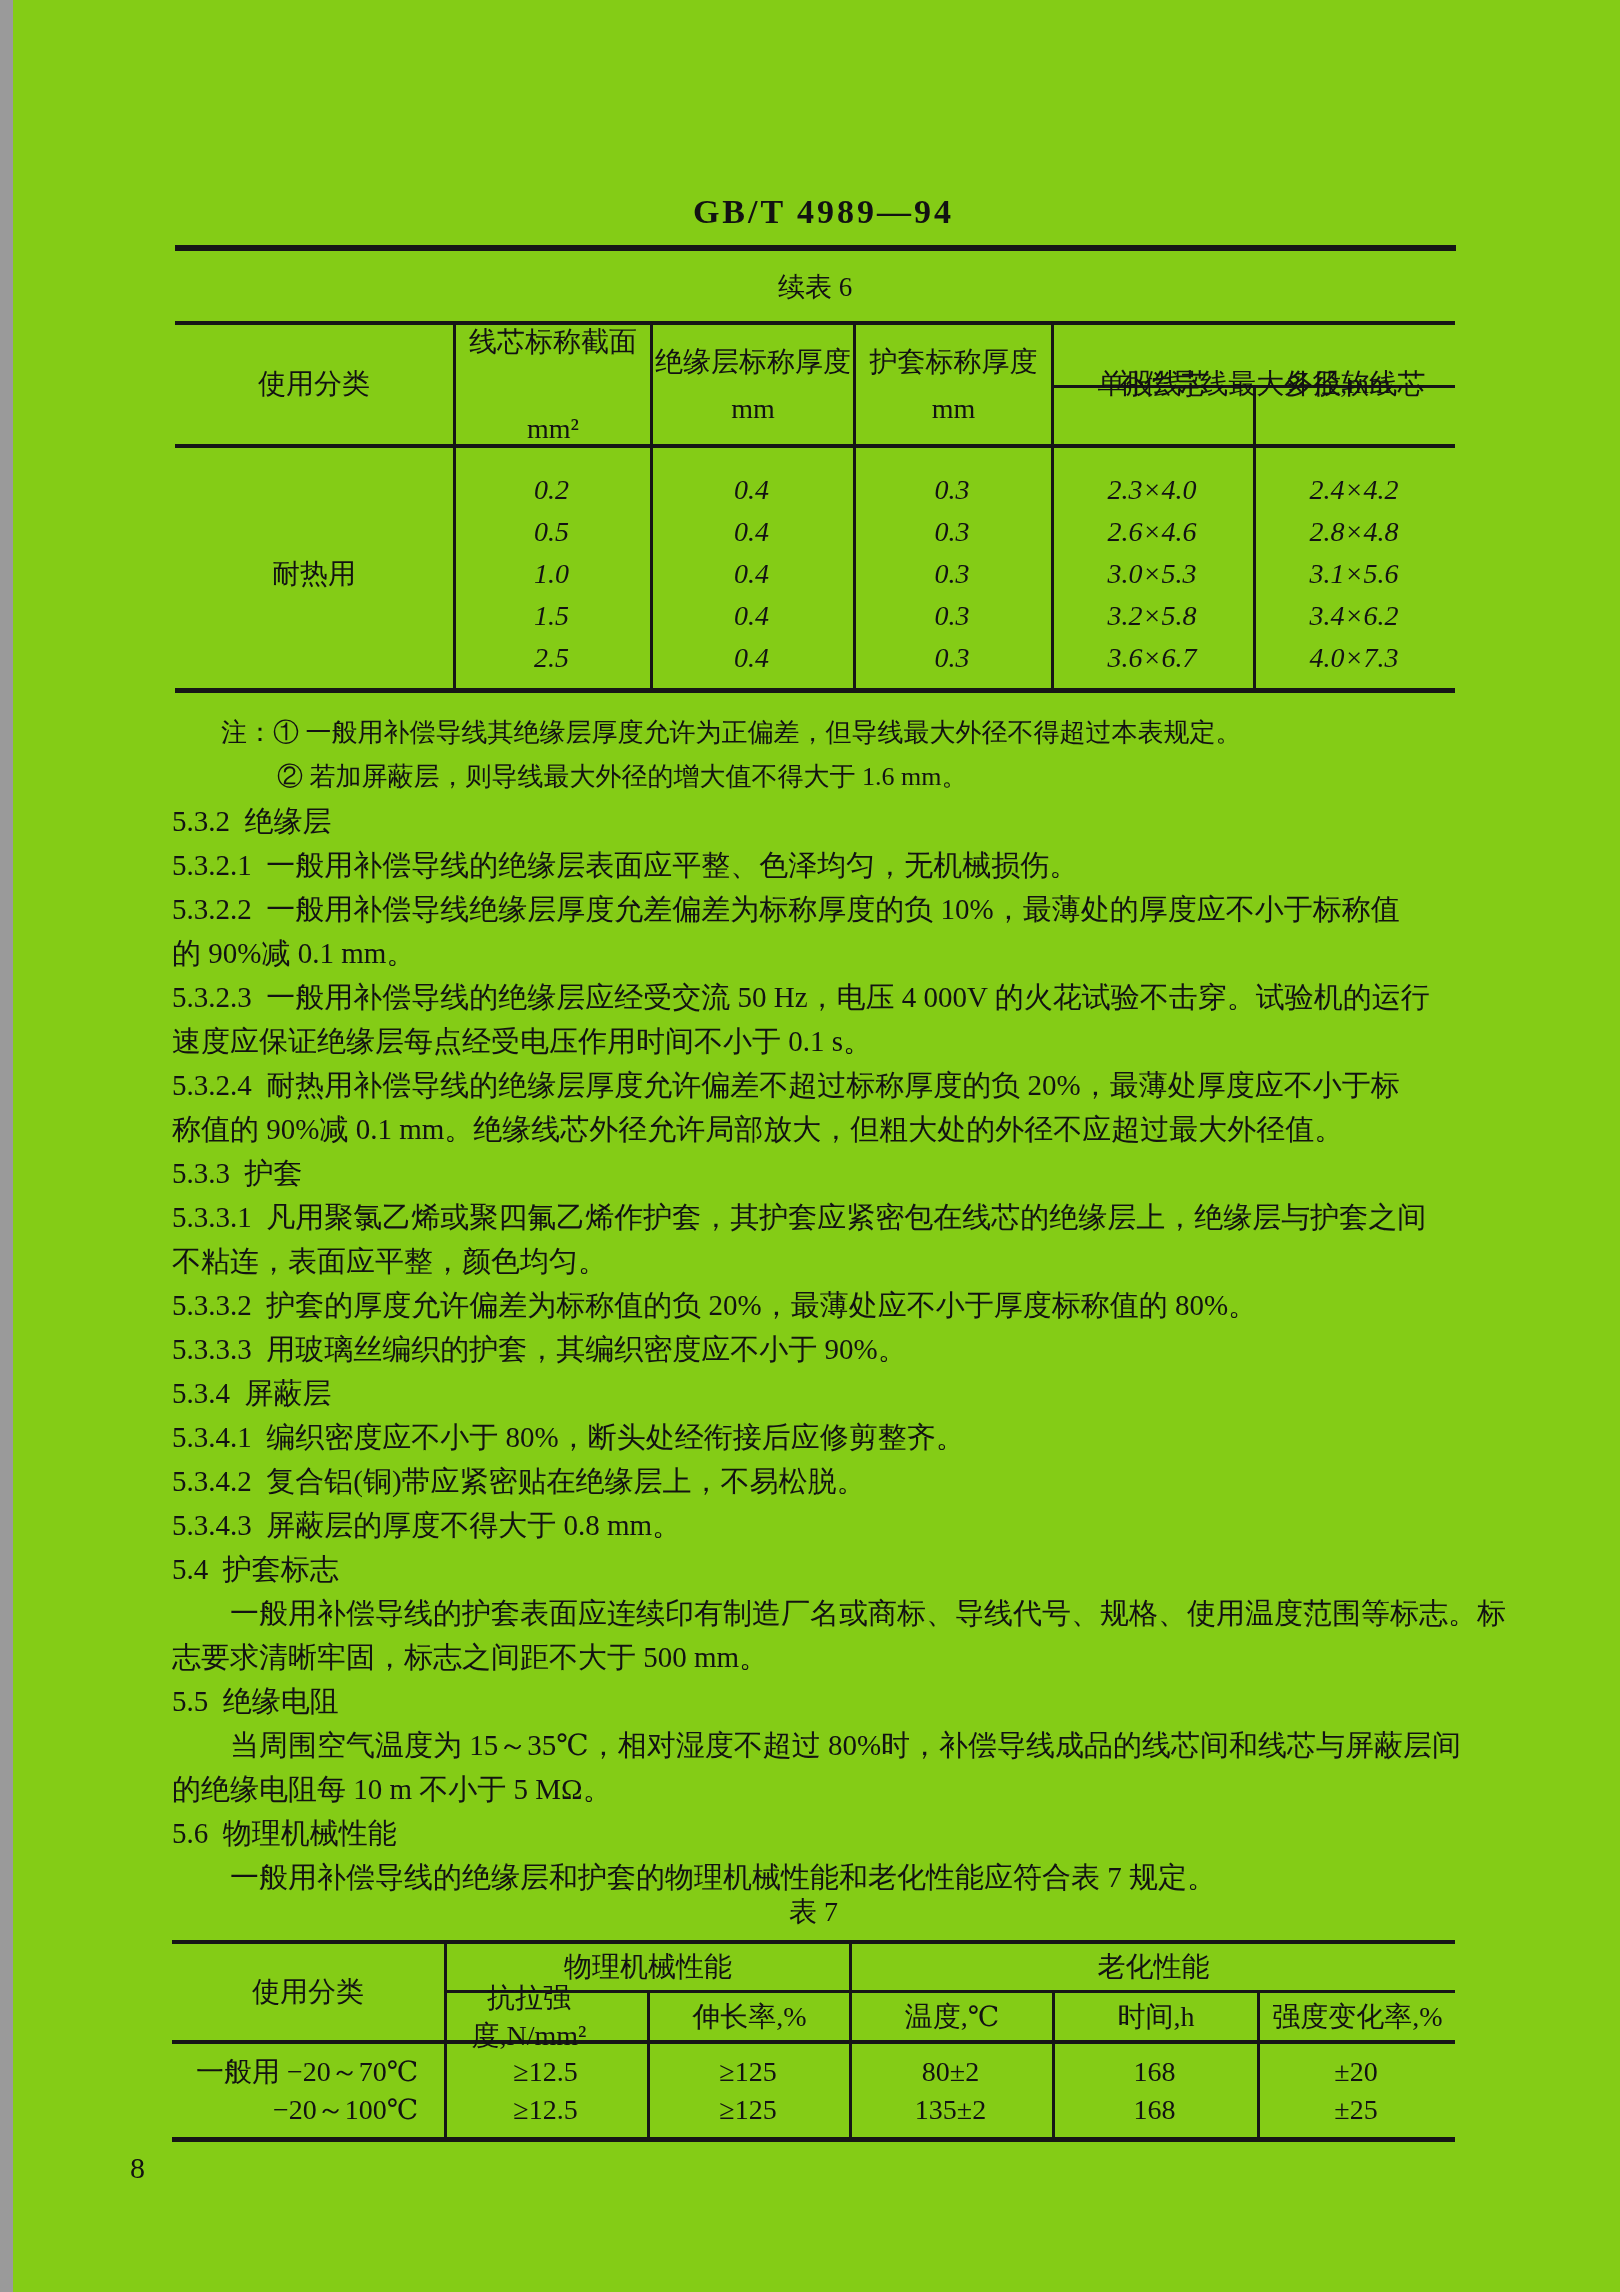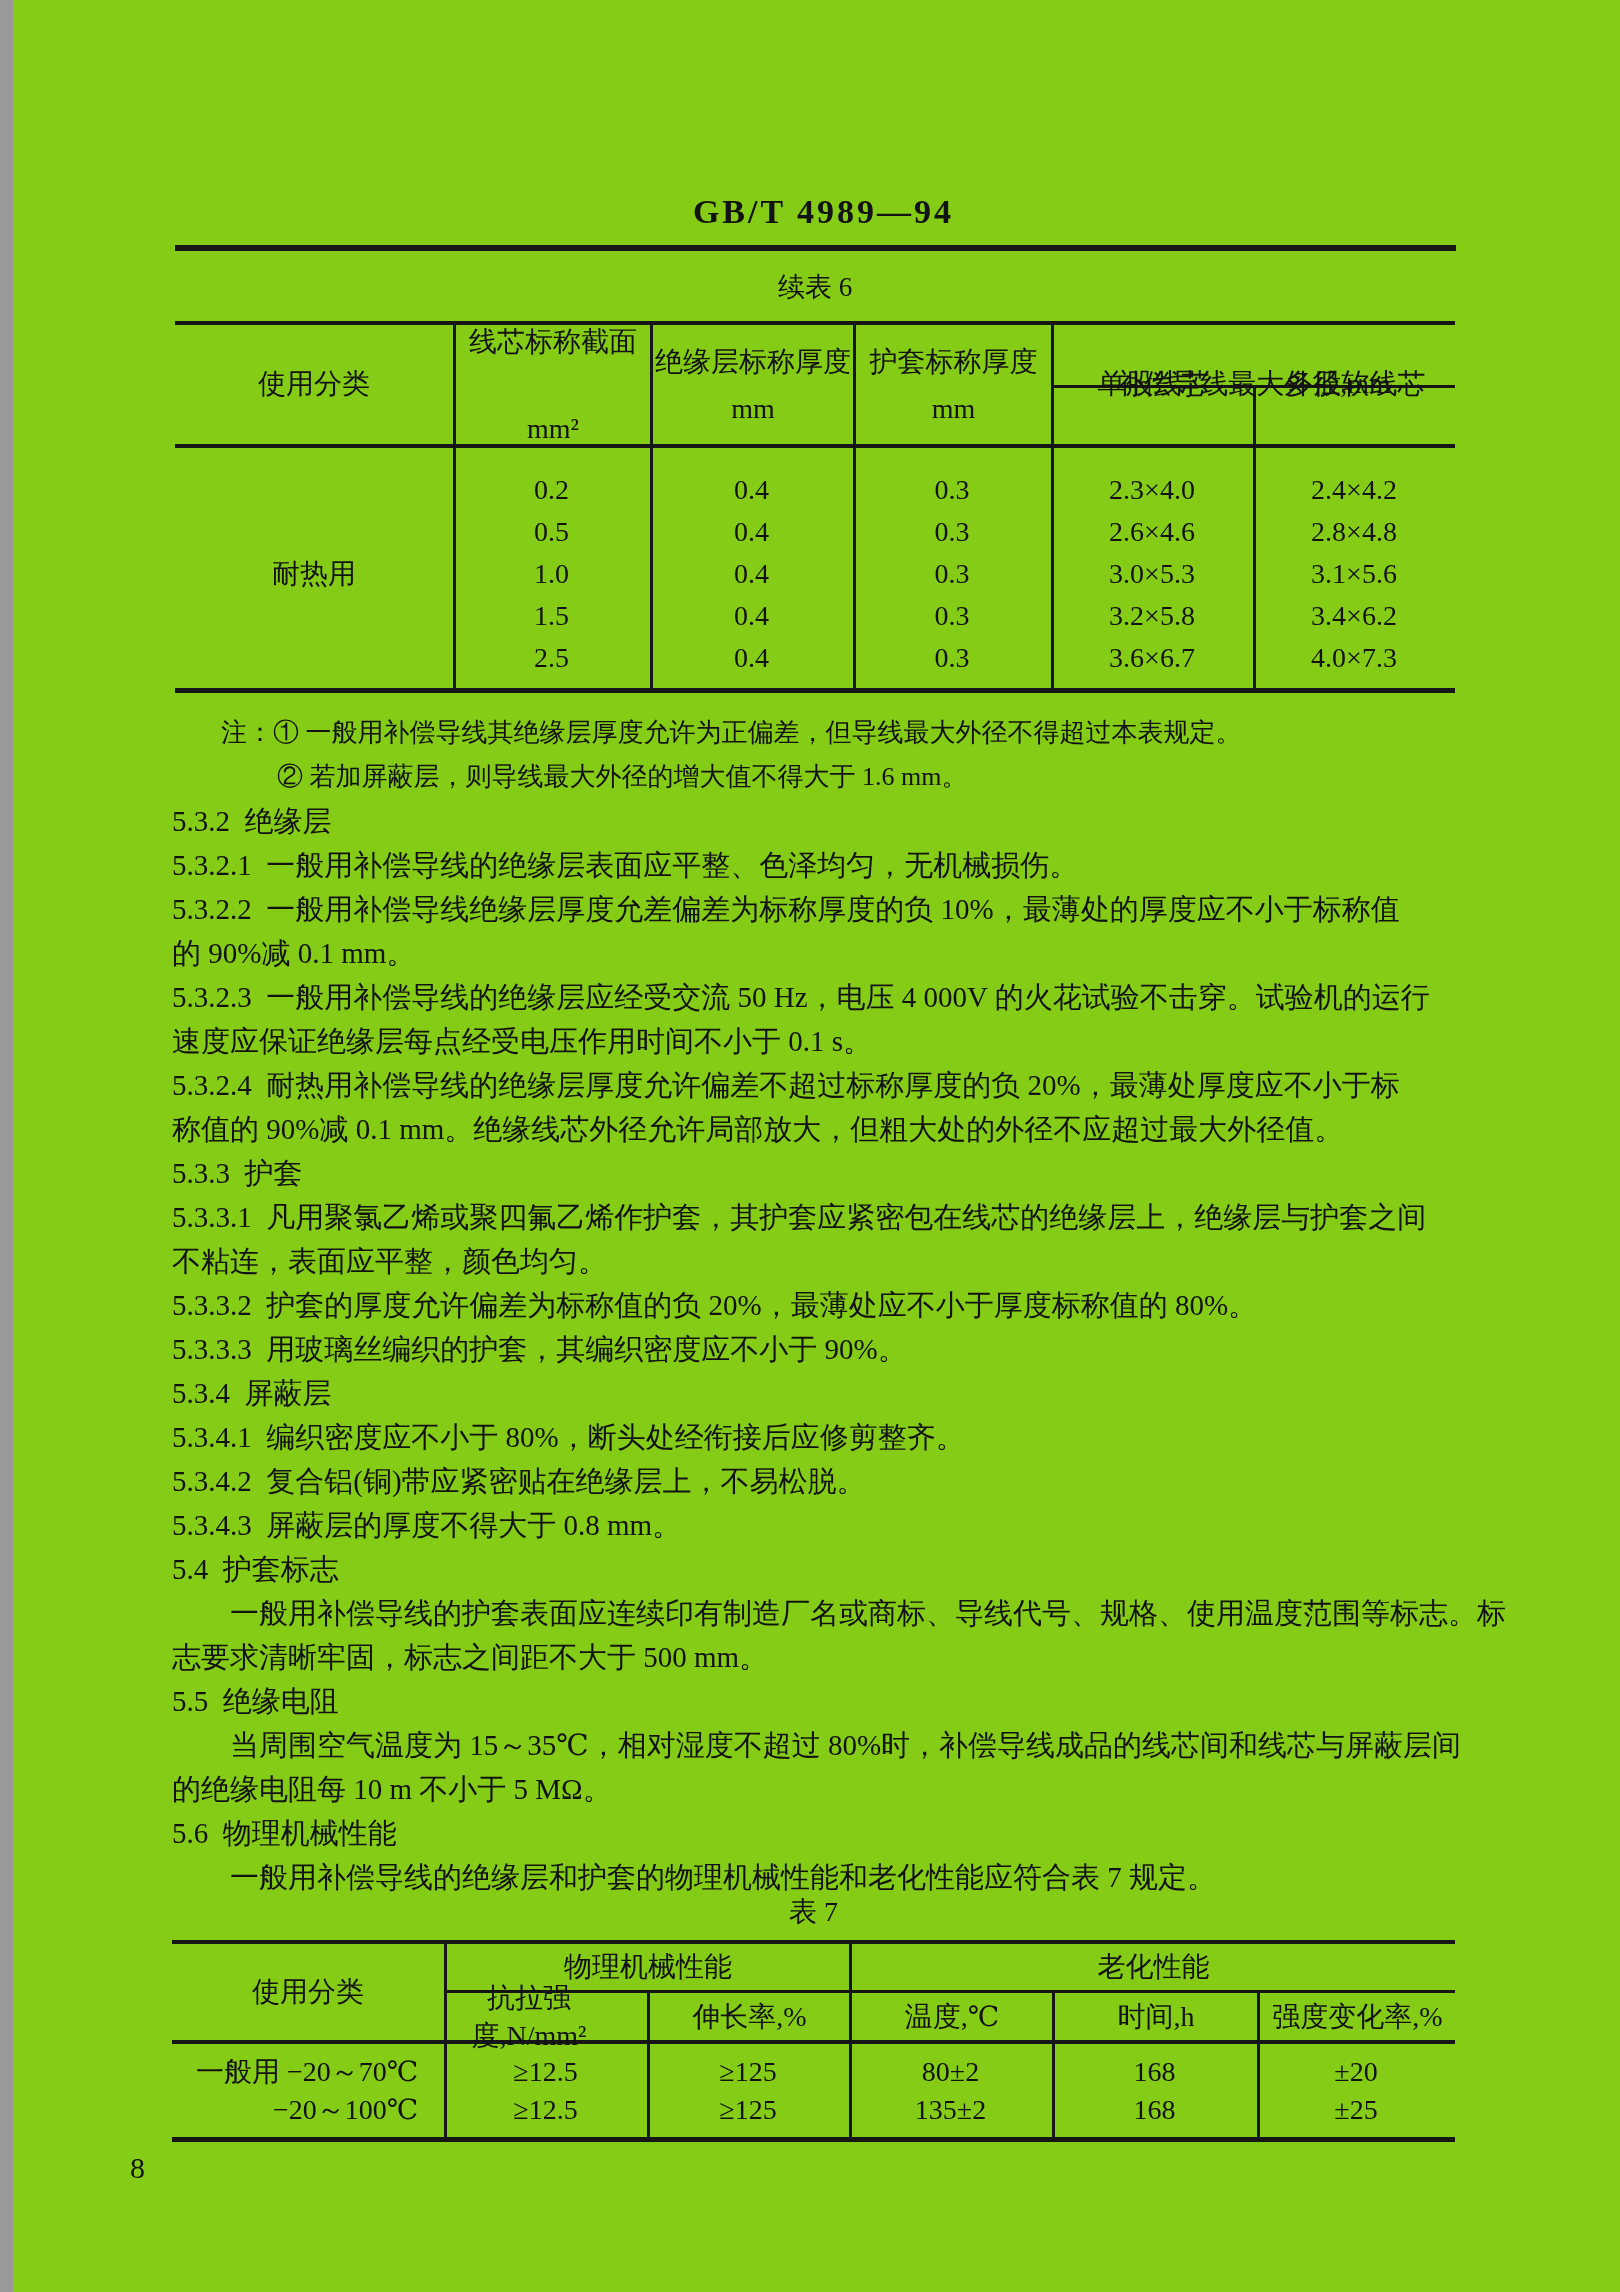--- a/index.html
+++ b/index.html
@@ -31,21 +31,21 @@
   .h-usage{left:0;width:278px;}
   .h-sec{left:281px;width:194px;gap:40px;}
   .h-ins{left:478px;width:200px;}
   .h-she{left:681px;width:195px;}
   .h-maxod{left:877px;width:403px;top:4px;height:58px;}
   .h-single{left:879px;width:199px;top:66px;height:56px;}
   .h-multi{left:1081px;width:199px;top:66px;height:56px;text-align:right;}
   .t6-usage{left:0;top:147px;width:278px;height:212px;font-size:28px;}
   .t6-rows{position:absolute;left:278px;top:148px;width:1002px;}
   .t6-row{display:flex;height:42px;}
-  .t6-row .c{display:flex;align-items:center;justify-content:center;text-align:center;}
+  .t6-row .c{display:flex;align-items:center;justify-content:center;text-align:center;font-style:italic;}
   .t6-row .c1{width:197px;}.t6-row .c2{width:203px;}.t6-row .c3{width:198px;}
   .t6-row .c4{width:202px;}.t6-row .c5{width:202px;}
 
   
   .textcol{position:absolute;left:159px;top:711px;width:1294px;font-size:29px;line-height:44px;}
   .ln{white-space:pre;}
   .ln.small{font-size:26px;}
   .ln.note1{padding-left:49px;}
   .ln.note2{padding-left:105px;}
   .ln.para{padding-left:58px;}

